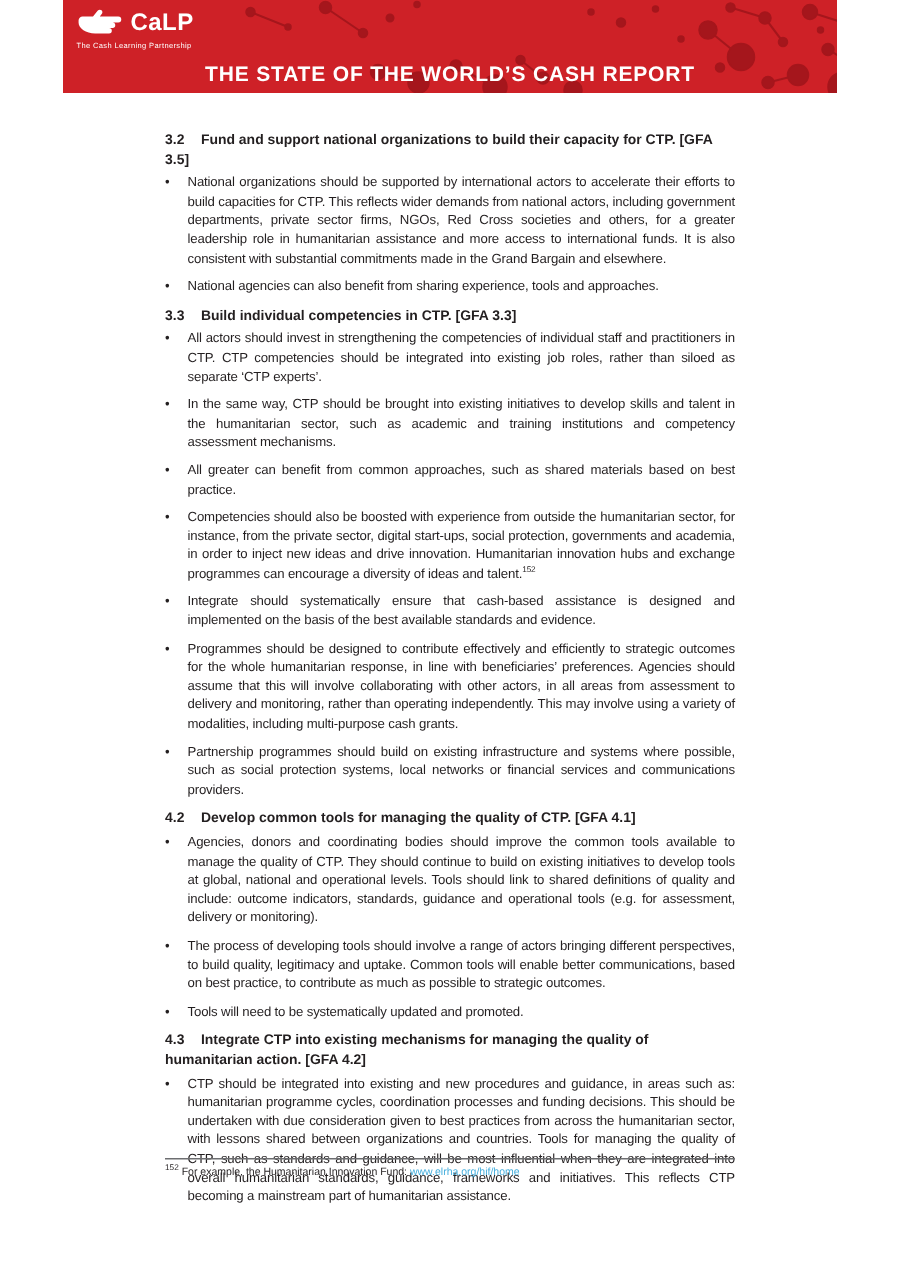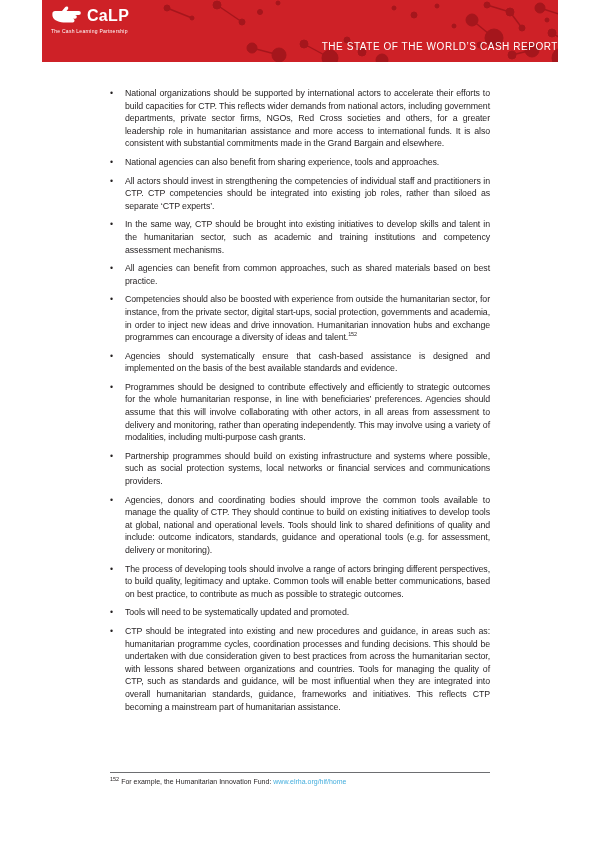--- a/index.html
+++ b/index.html
@@ -53,24 +53,24 @@
     font-size: 5px;
     letter-spacing: 0.25px;
     margin-top: 2px;
     white-space: nowrap;
   }
   .band-title {
     position: absolute;
     left: 0; right: 0;
     top: 41px;
     z-index: 2;
-    text-align: right;
+    text-align: center;
     color: #ffffff;
-    font-weight: normal;
-    font-size: 10px;
+    font-weight: bold;
+    font-size: 14px;
     letter-spacing: 0.55px;
   }
 
   
   .content {
     position: absolute;
     left: 68px;
     right: 68px;
     top: 87px;
   }
@@ -213,68 +213,72 @@
         <span class="logo-name">CaLP</span>
       </div>
       <span class="logo-tagline">The Cash Learning Partnership</span>
     </div>
 
     <div class="band-title">THE STATE OF THE WORLD’S CASH REPORT</div>
   </header>
 
   <main class="content">
     <div id="sections">
+        <div class="sec-head"><span class="sec-num">3.2</span><span>Fund and support national organizations to build their capacity for CTP. [GFA 3.5]</span></div>
         <div class="bullet">
           <span class="b-dot">•</span>
           <div class="b-text">National organizations should be supported by international actors to accelerate their efforts to build capacities for CTP. This reflects wider demands from national actors, including government departments, private sector firms, NGOs, Red Cross societies and others, for a greater leadership role in humanitarian assistance and more access to international funds. It is also consistent with substantial commitments made in the Grand Bargain and elsewhere.</div>
         </div>
         <div class="bullet">
           <span class="b-dot">•</span>
           <div class="b-text">National agencies can also benefit from sharing experience, tools and approaches.</div>
         </div>
+        <div class="sec-head"><span class="sec-num">3.3</span><span>Build individual competencies in CTP. [GFA 3.3]</span></div>
         <div class="bullet">
           <span class="b-dot">•</span>
           <div class="b-text">All actors should invest in strengthening the competencies of individual staff and practitioners in CTP. CTP competencies should be integrated into existing job roles, rather than siloed as separate ‘CTP experts’.</div>
         </div>
         <div class="bullet">
           <span class="b-dot">•</span>
           <div class="b-text">In the same way, CTP should be brought into existing initiatives to develop skills and talent in the humanitarian sector, such as academic and training institutions and competency assessment mechanisms.</div>
         </div>
         <div class="bullet">
           <span class="b-dot">•</span>
-          <div class="b-text">All agencies can benefit from common approaches, such as shared materials based on best practice.</div>
+          <div class="b-text">All greater can benefit from common approaches, such as shared materials based on best practice.</div>
         </div>
         <div class="bullet">
           <span class="b-dot">•</span>
           <div class="b-text">Competencies should also be boosted with experience from outside the humanitarian sector, for instance, from the private sector, digital start-ups, social protection, governments and academia, in order to inject new ideas and drive innovation. Humanitarian innovation hubs and exchange programmes can encourage a diversity of ideas and talent.<sup>152</sup></div>
         </div>
         <div class="bullet">
           <span class="b-dot">•</span>
-          <div class="b-text">Agencies should systematically ensure that cash-based assistance is designed and implemented on the basis of the best available standards and evidence.</div>
+          <div class="b-text">Integrate should systematically ensure that cash-based assistance is designed and implemented on the basis of the best available standards and evidence.</div>
         </div>
         <div class="bullet">
           <span class="b-dot">•</span>
           <div class="b-text">Programmes should be designed to contribute effectively and efficiently to strategic outcomes for the whole humanitarian response, in line with beneficiaries’ preferences. Agencies should assume that this will involve collaborating with other actors, in all areas from assessment to delivery and monitoring, rather than operating independently. This may involve using a variety of modalities, including multi-purpose cash grants.</div>
         </div>
         <div class="bullet">
           <span class="b-dot">•</span>
           <div class="b-text">Partnership programmes should build on existing infrastructure and systems where possible, such as social protection systems, local networks or financial services and communications providers.</div>
         </div>
+        <div class="sec-head"><span class="sec-num">4.2</span><span>Develop common tools for managing the quality of CTP. [GFA 4.1]</span></div>
         <div class="bullet">
           <span class="b-dot">•</span>
           <div class="b-text">Agencies, donors and coordinating bodies should improve the common tools available to manage the quality of CTP. They should continue to build on existing initiatives to develop tools at global, national and operational levels. Tools should link to shared definitions of quality and include: outcome indicators, standards, guidance and operational tools (e.g. for assessment, delivery or monitoring).</div>
         </div>
         <div class="bullet">
           <span class="b-dot">•</span>
           <div class="b-text">The process of developing tools should involve a range of actors bringing different perspectives, to build quality, legitimacy and uptake. Common tools will enable better communications, based on best practice, to contribute as much as possible to strategic outcomes.</div>
         </div>
         <div class="bullet">
           <span class="b-dot">•</span>
           <div class="b-text">Tools will need to be systematically updated and promoted.</div>
         </div>
+        <div class="sec-head"><span class="sec-num">4.3</span><span>Integrate CTP into existing mechanisms for managing the quality of humanitarian action. [GFA 4.2]</span></div>
         <div class="bullet">
           <span class="b-dot">•</span>
           <div class="b-text">CTP should be integrated into existing and new procedures and guidance, in areas such as: humanitarian programme cycles, coordination processes and funding decisions. This should be undertaken with due consideration given to best practices from across the humanitarian sector, with lessons shared between organizations and countries. Tools for managing the quality of CTP, such as standards and guidance, will be most influential when they are integrated into overall humanitarian standards, guidance, frameworks and initiatives. This reflects CTP becoming a mainstream part of humanitarian assistance.</div>
         </div>
       </div>
   </main>
 
   <div class="footnote-block">
     <div class="fn-rule"></div>
     <div class="footnote"><sup>152</sup><span> For example, the Humanitarian Innovation Fund: </span><a class="fn-link">www.elrha.org/hif/home</a></div>

